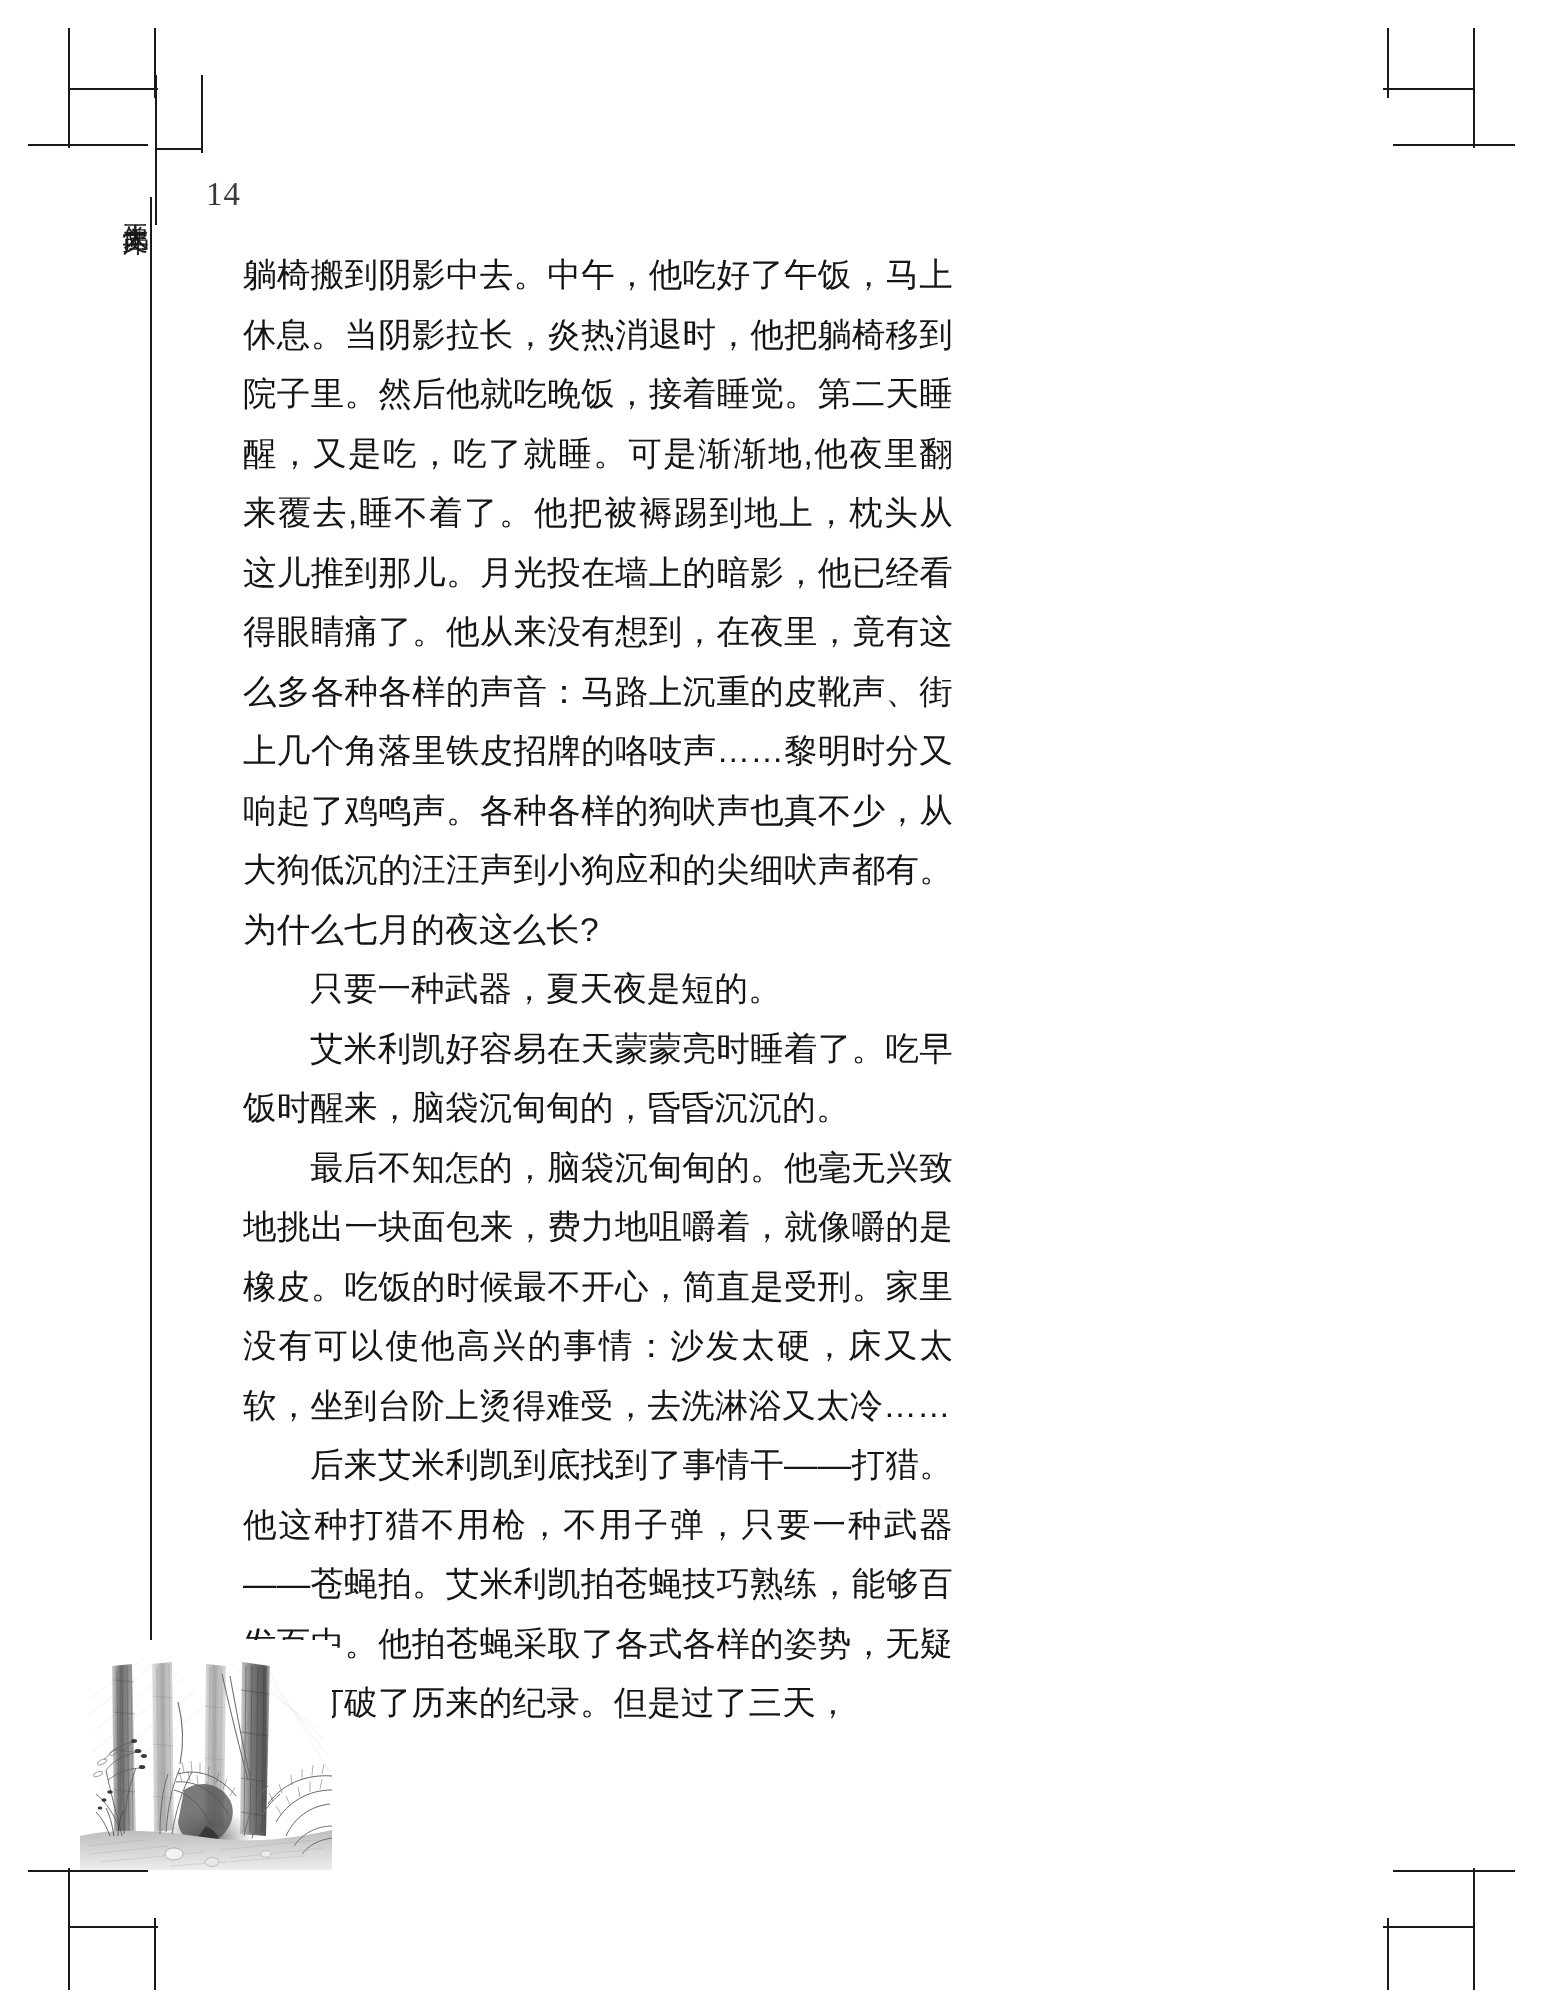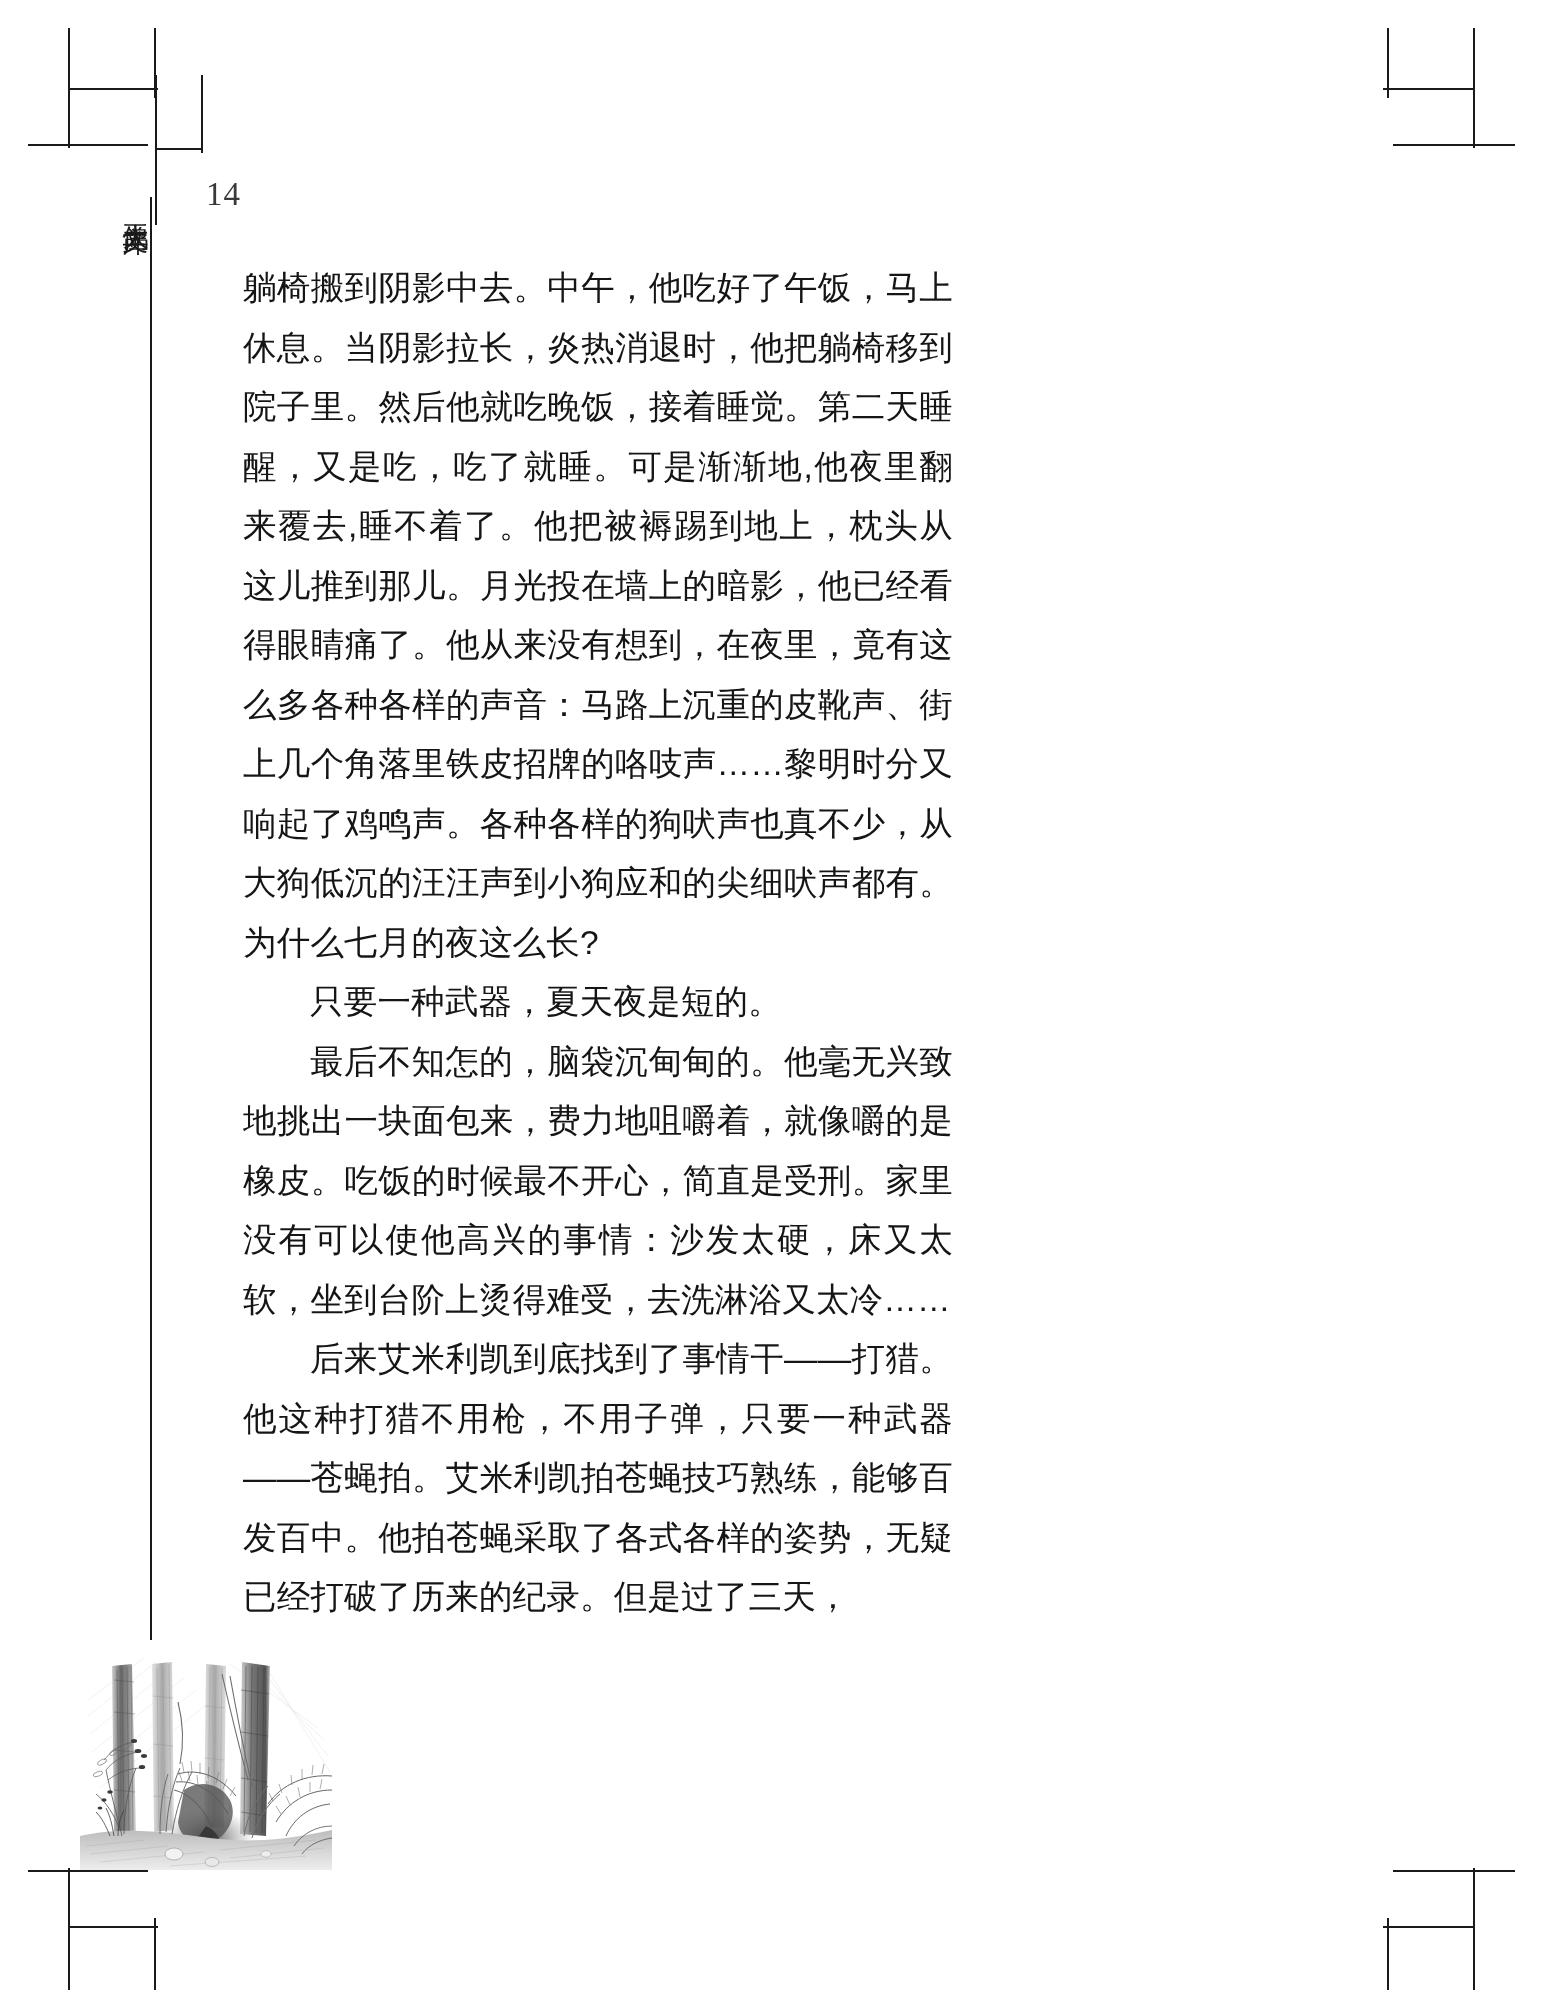--- a/index.html
+++ b/index.html
@@ -59,21 +59,21 @@
     font-family: "Liberation Serif", "DejaVu Serif", serif;
     font-size: 33px;
     color: #3a3a3a;
     letter-spacing: 1px;
   }
 
   
   #body-text {
     position: absolute;
     left: 243px;
-    top: 258px;
+    top: 245px;
     width: 710px;
     color: #151515;
     font-size: 33.5px;
     line-height: 59.5px;
     letter-spacing: 0.2px;
     font-family: "Liberation Sans", "DejaVu Sans", sans-serif;
     text-align: justify;
     text-justify: inter-ideograph;
   }
   #body-text p {
@@ -134,20 +134,21 @@
 
   <div id="spine-rule"></div>
 
   <div id="folio">14</div>
 
   <div id="series-label">大王鸽文库</div>
 
   <div id="body-text">
     <p class="indent-0">躺椅搬到阴影中去。中午，他吃好了午饭，马上休息。当阴影拉长，炎热消退时，他把躺椅移到院子里。然后他就吃晚饭，接着睡觉。第二天睡醒，又是吃，吃了就睡。可是渐渐地,他夜里翻来覆去,睡不着了。他把被褥踢到地上，枕头从这儿推到那儿。月光投在墙上的暗影，他已经看得眼睛痛了。他从来没有想到，在夜里，竟有这么多各种各样的声音：马路上沉重的皮靴声、街上几个角落里铁皮招牌的咯吱声……黎明时分又响起了鸡鸣声。各种各样的狗吠声也真不少，从大狗低沉的汪汪声到小狗应和的尖细吠声都有。为什么七月的夜这么长?</p>
     <p class="indent">只要一种武器，夏天夜是短的。</p>
+    <p class="indent">艾米利凯好容易在天蒙蒙亮时睡着了。吃早饭时醒来，脑袋沉甸甸的，昏昏沉沉的。</p>
     <p class="indent">最后不知怎的，脑袋沉甸甸的。他毫无兴致地挑出一块面包来，费力地咀嚼着，就像嚼的是橡皮。吃饭的时候最不开心，简直是受刑。家里没有可以使他高兴的事情：沙发太硬，床又太软，坐到台阶上烫得难受，去洗淋浴又太冷……</p>
     <p class="indent">后来艾米利凯到底找到了事情干——打猎。他这种打猎不用枪，不用子弹，只要一种武器——苍蝇拍。艾米利凯拍苍蝇技巧熟练，能够百发百中。他拍苍蝇采取了各式各样的姿势，无疑已经打破了历来的纪录。但是过了三天，</p>
   </div>
 
   <div id="illustration">
     <svg viewBox="0 0 252 230" width="252" height="230" xmlns="http://www.w3.org/2000/svg">
       <defs>
         <linearGradient id="trunkA" x1="0" y1="0" x2="1" y2="0">
           <stop offset="0%" stop-color="#cfcfcf"></stop>
           <stop offset="35%" stop-color="#6a6a6a"></stop>

